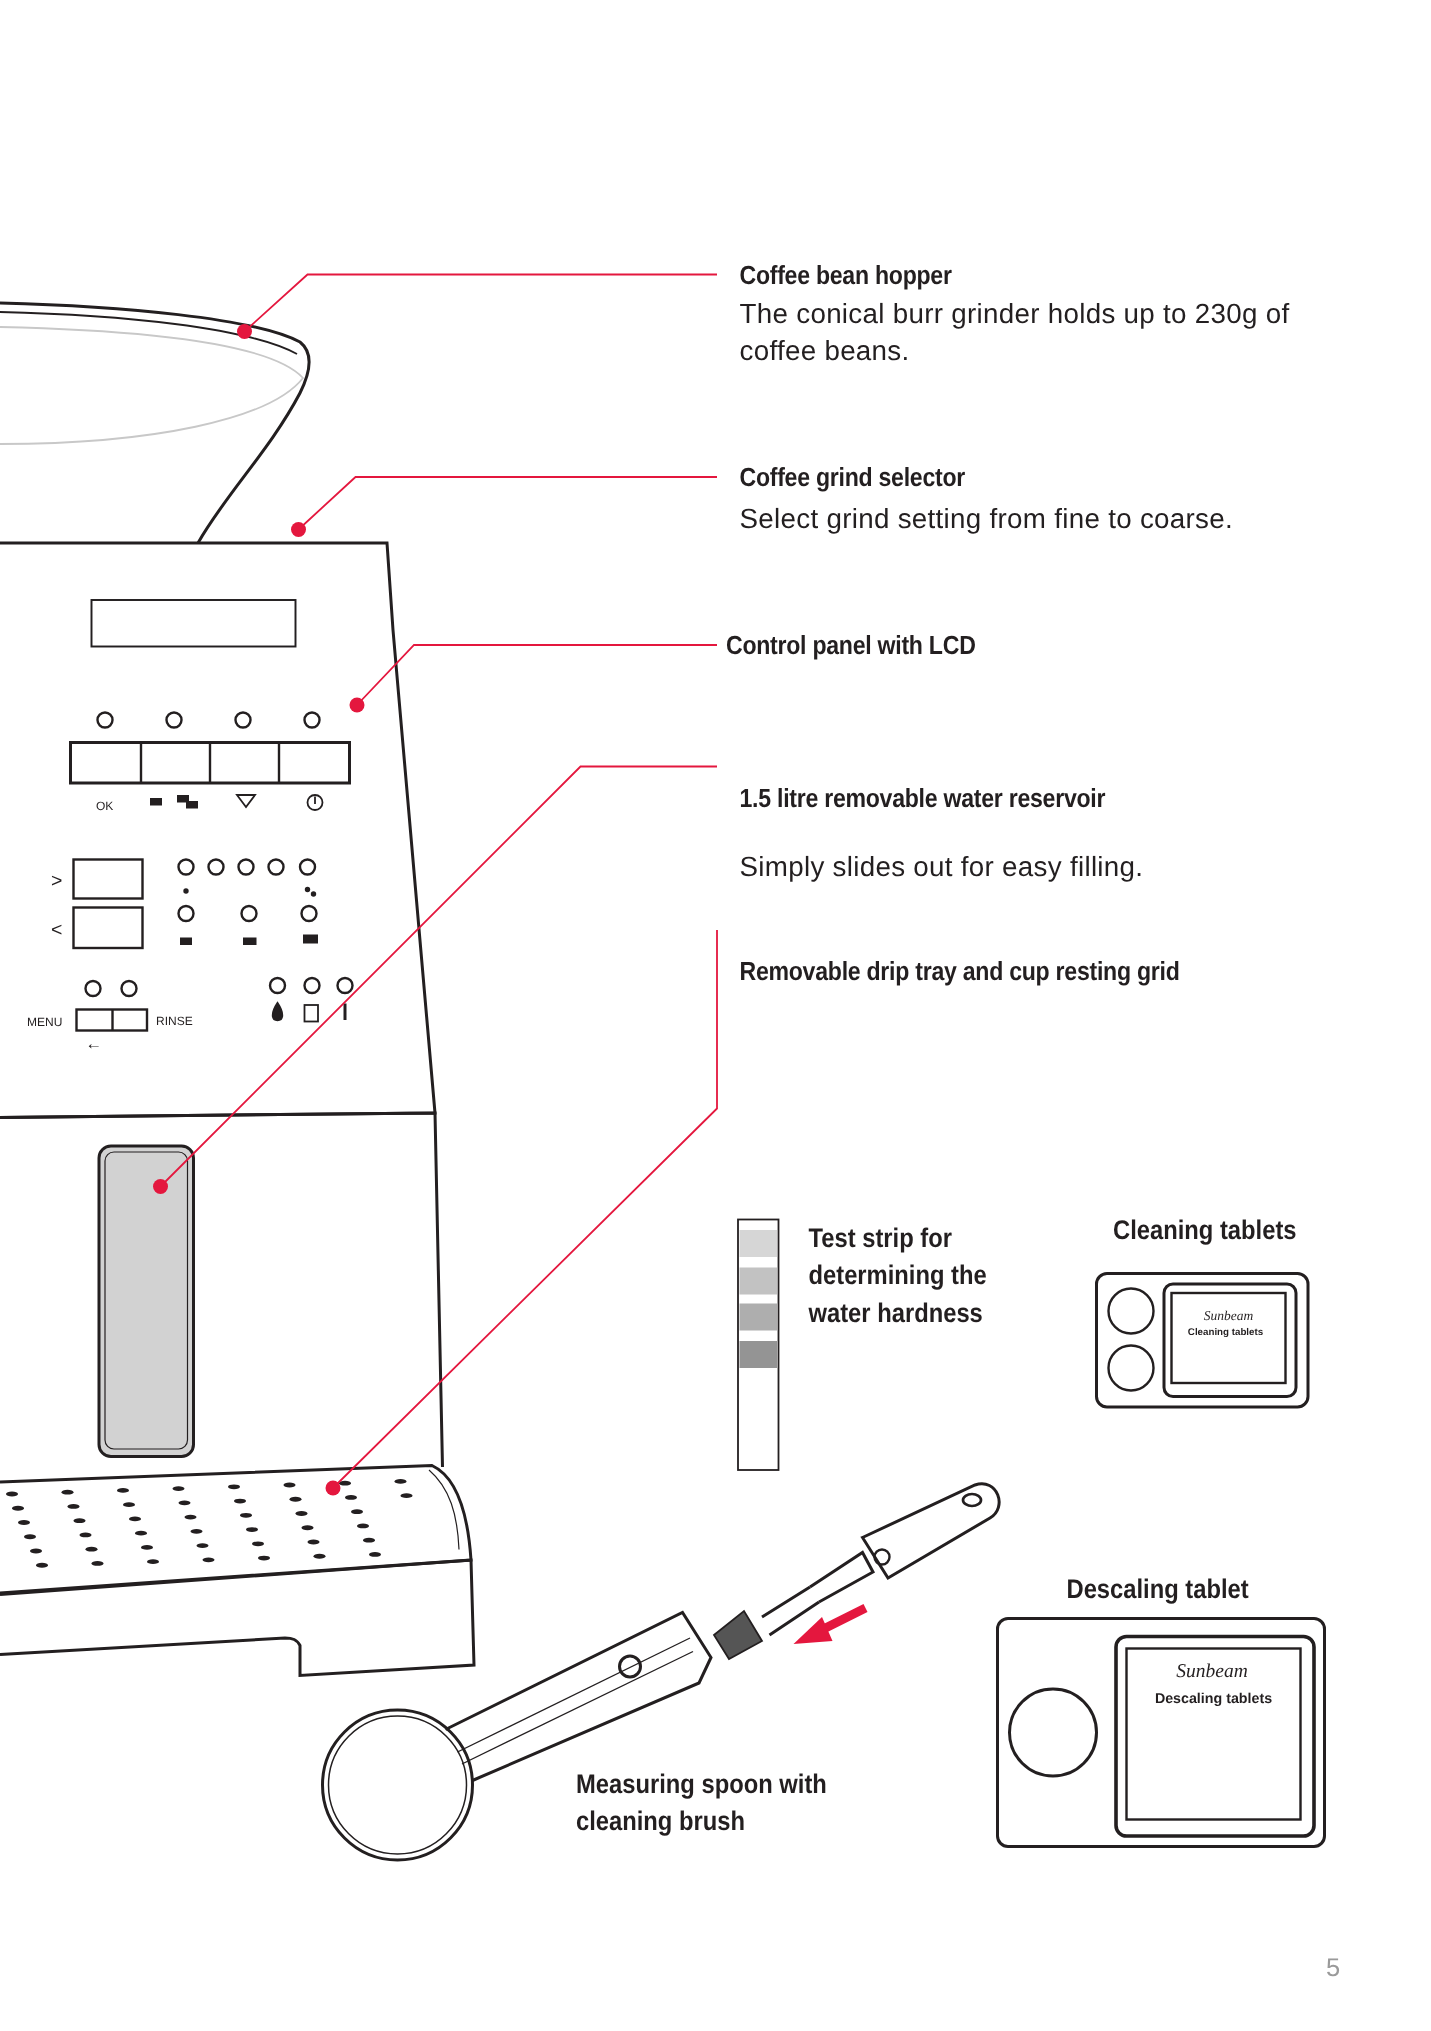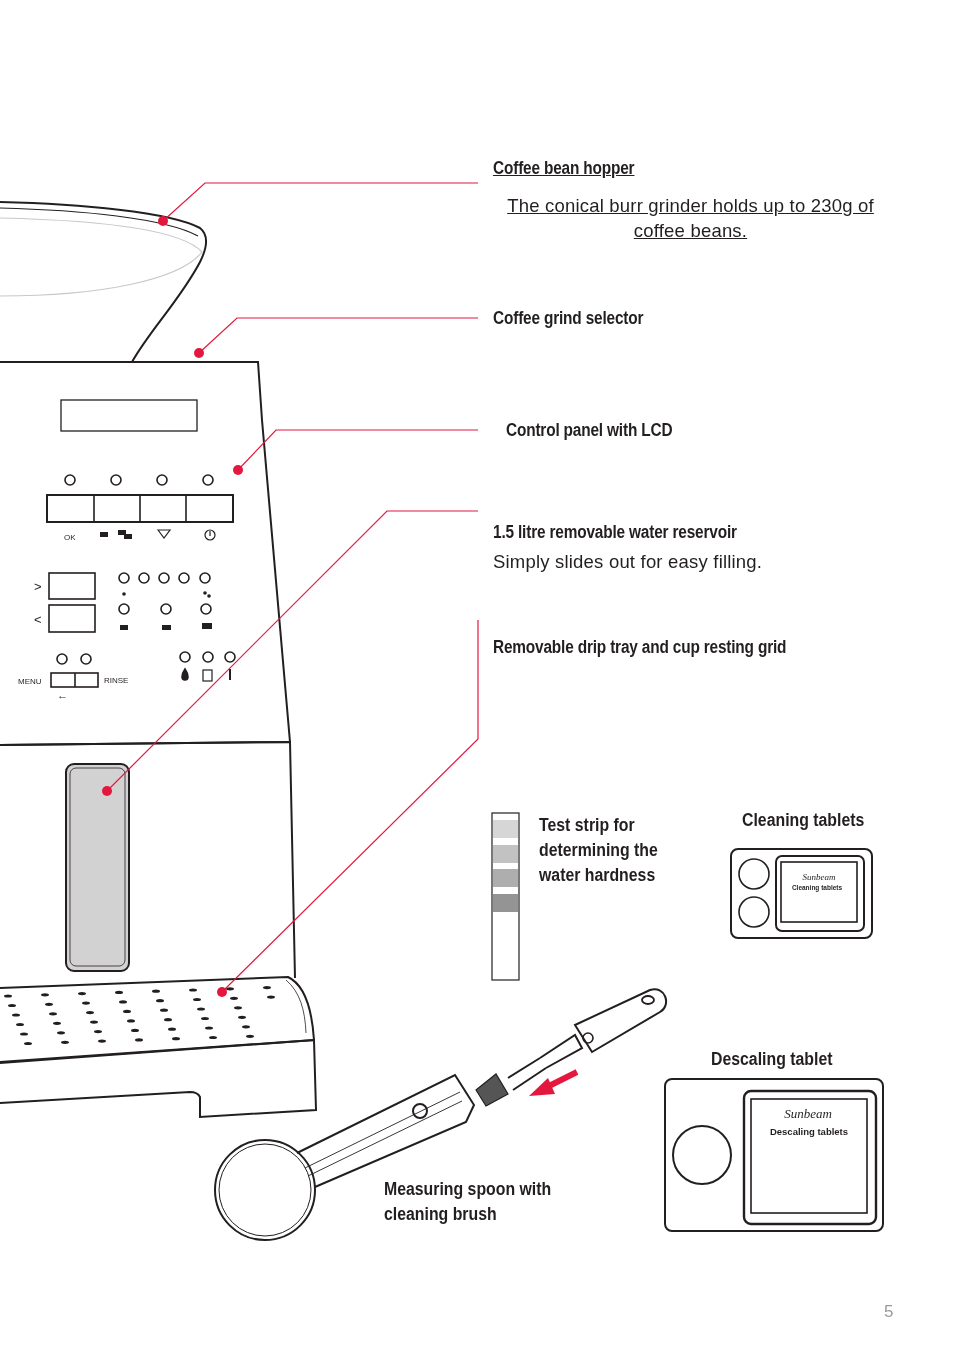--- a/index.html
+++ b/index.html
@@ -196,33 +196,34 @@
     <path d="M575,1025 L650,990 C665,985 672,1005 660,1012 L592,1052 Z" fill="none" stroke="#231f20" stroke-width="2"></path>
     <ellipse cx="648" cy="1000" rx="6" ry="4" fill="none" stroke="#231f20" stroke-width="1.8"></ellipse>
     <circle cx="588" cy="1038" r="5" fill="none" stroke="#231f20" stroke-width="1.6"></circle>
   </g>
   <g fill="#e4173e" stroke="#e4173e">
     <line x1="577" y1="1072" x2="545" y2="1088" stroke-width="6"></line>
     <path d="M529,1096 L548,1078 L555,1094 Z" stroke="none"></path>
   </g>
 </svg>
 
-<div class="label" style="left:493px;top:158px;width:400px;text-decoration:underline;">
+<div class="label" style="left:493px;top:173px;width:400px;">
   <div class="title">Coffee bean hopper</div>
-  <div class="desc" style="margin-top:14px;width:395px;text-align:center;">The conical burr grinder holds up to 230g of coffee beans.</div>
+  <div class="desc" style="margin-top:2px;width:395px;">The conical burr grinder holds up to 230g of coffee beans.</div>
 </div>
 <div class="label" style="left:493px;top:308px;width:400px;">
   <div class="title">Coffee grind selector</div>
-</div>
-<div class="label" style="left:506px;top:420px;width:400px;">
+  <div class="desc" style="margin-top:4px;">Select grind setting from fine to coarse.</div>
+</div>
+<div class="label" style="left:484px;top:420px;width:400px;">
   <div class="title">Control panel with LCD</div>
 </div>
 <div class="label" style="left:493px;top:522px;width:400px;">
   <div class="title">1.5 litre removable water reservoir</div>
-  <div class="desc" style="margin-top:6px;">Simply slides out for easy filling.</div>
+  <div class="desc" style="margin-top:22px;">Simply slides out for easy filling.</div>
 </div>
 <div class="label" style="left:493px;top:637px;width:400px;">
   <div class="title">Removable drip tray and cup resting grid</div>
 </div>
 
 <div class="label small-title" style="left:539px;top:813px;width:150px;">Test strip for determining the water hardness</div>
 <div class="label small-title" style="left:742px;top:808px;white-space:nowrap;">Cleaning tablets</div>
 <div class="label small-title" style="left:711px;top:1047px;white-space:nowrap;">Descaling tablet</div>
 <div class="label small-title" style="left:384px;top:1177px;width:210px;">Measuring spoon with cleaning brush</div>
 

